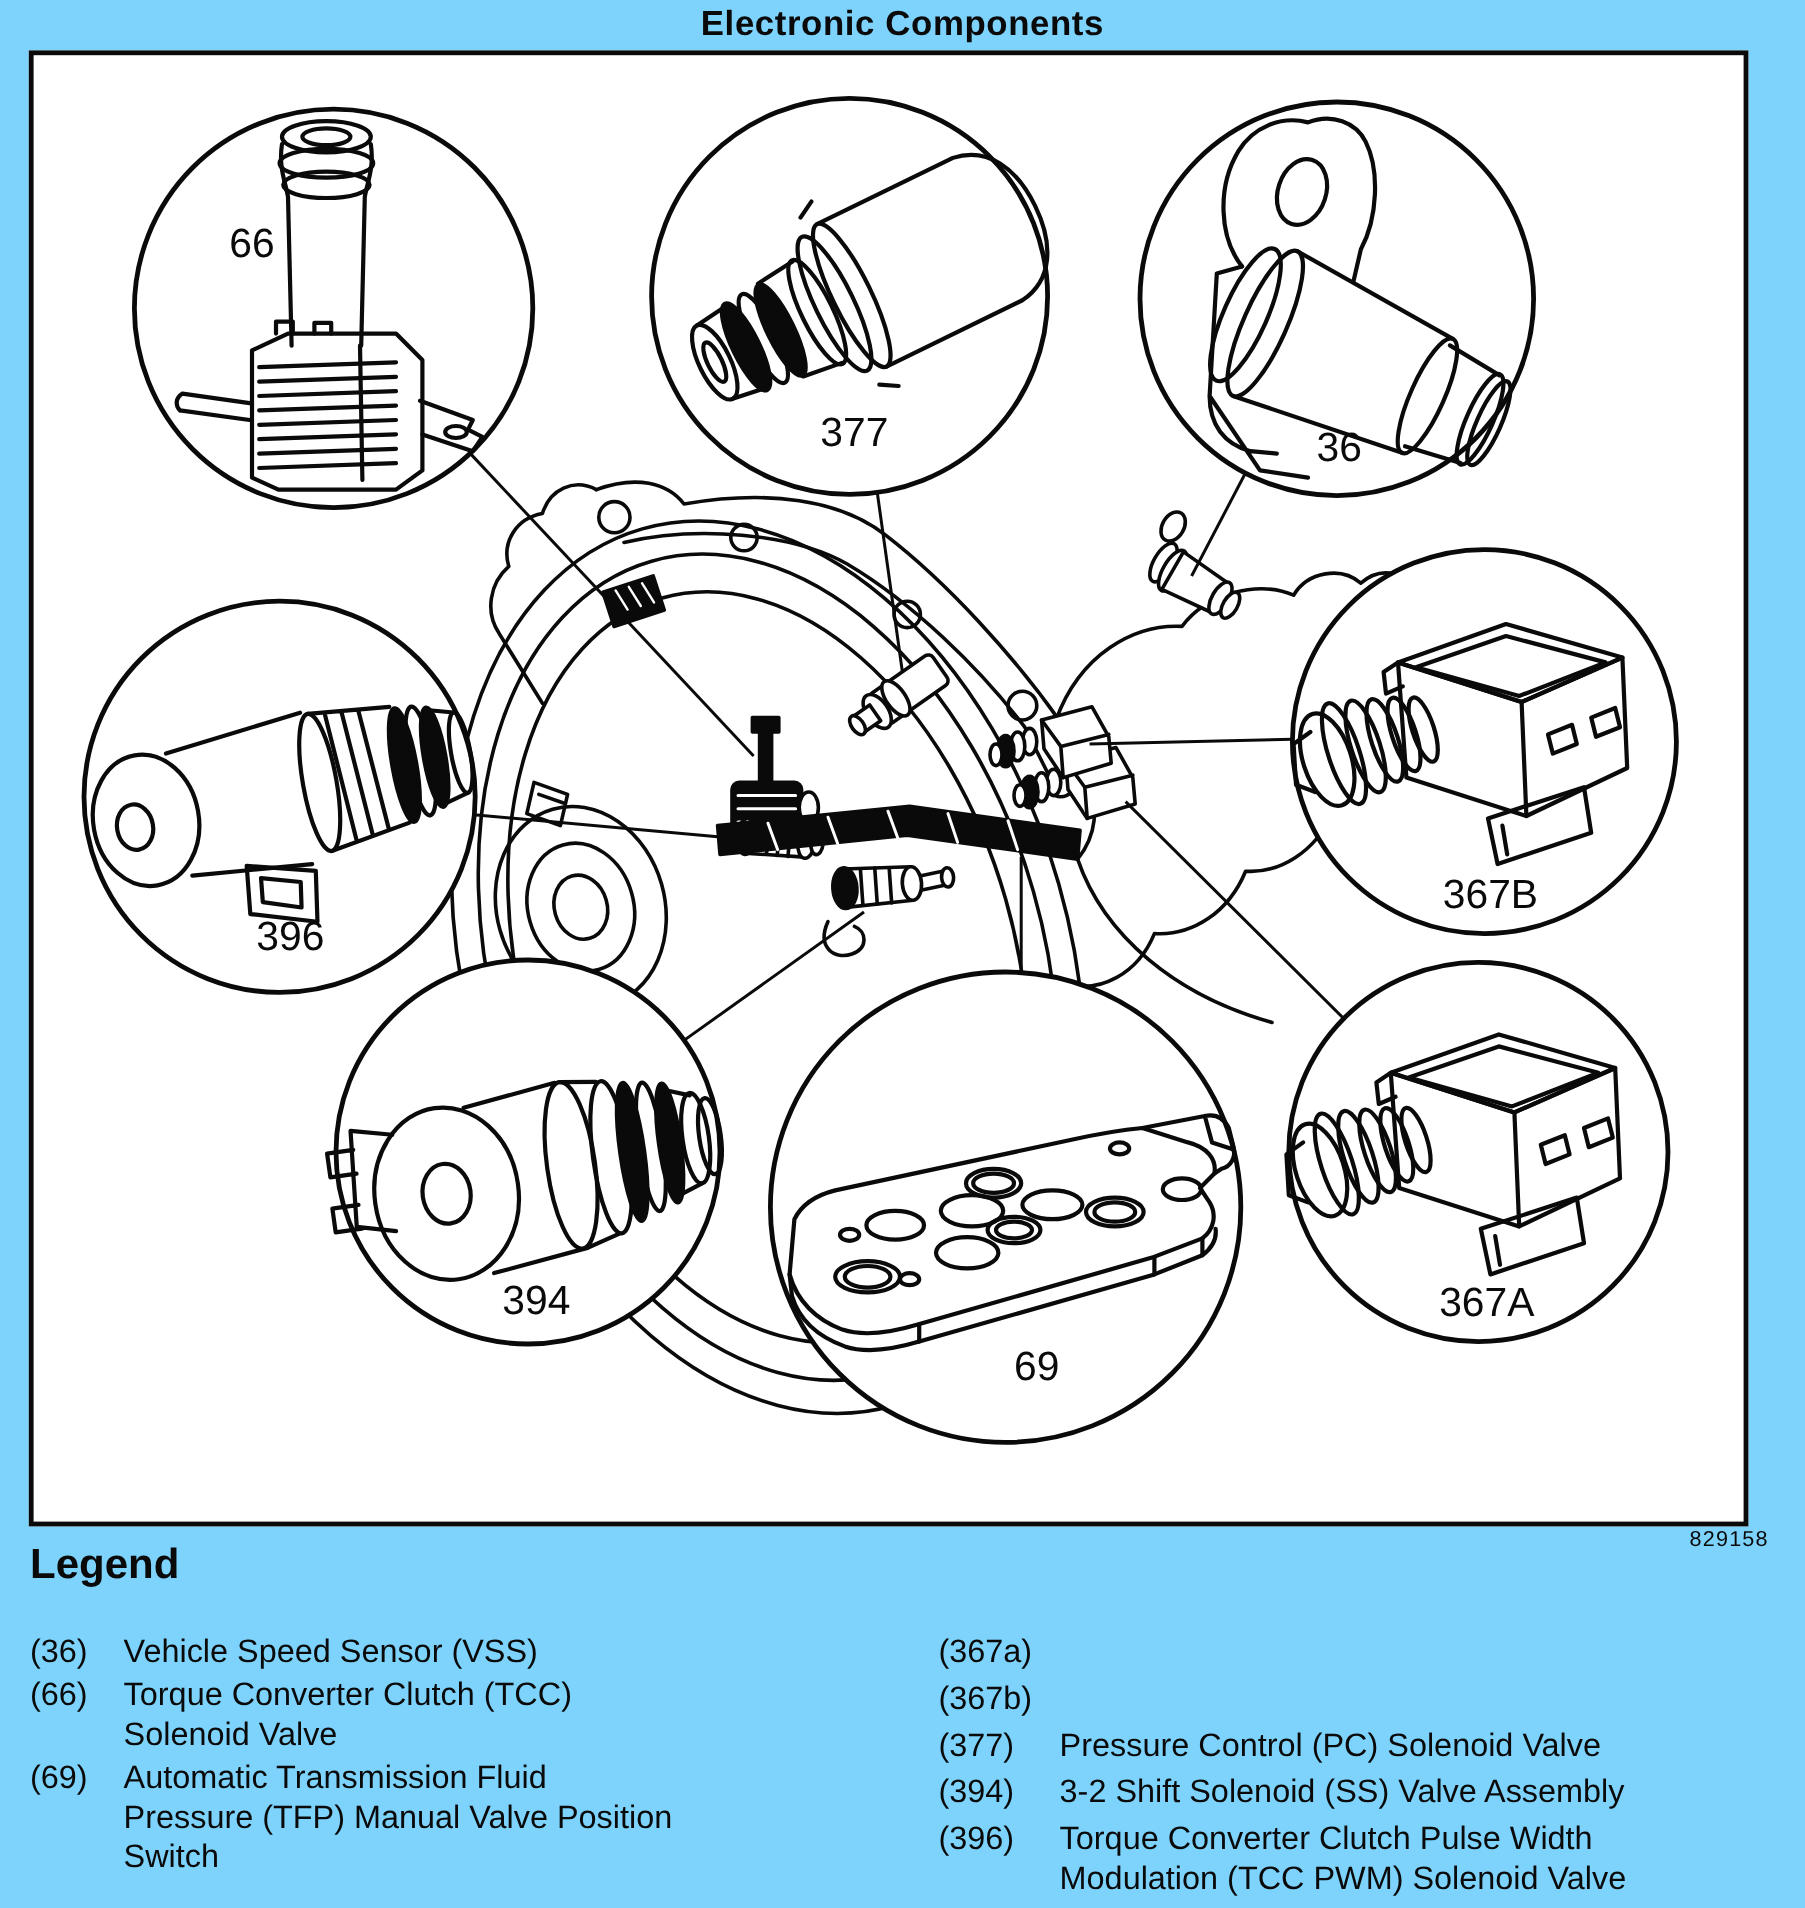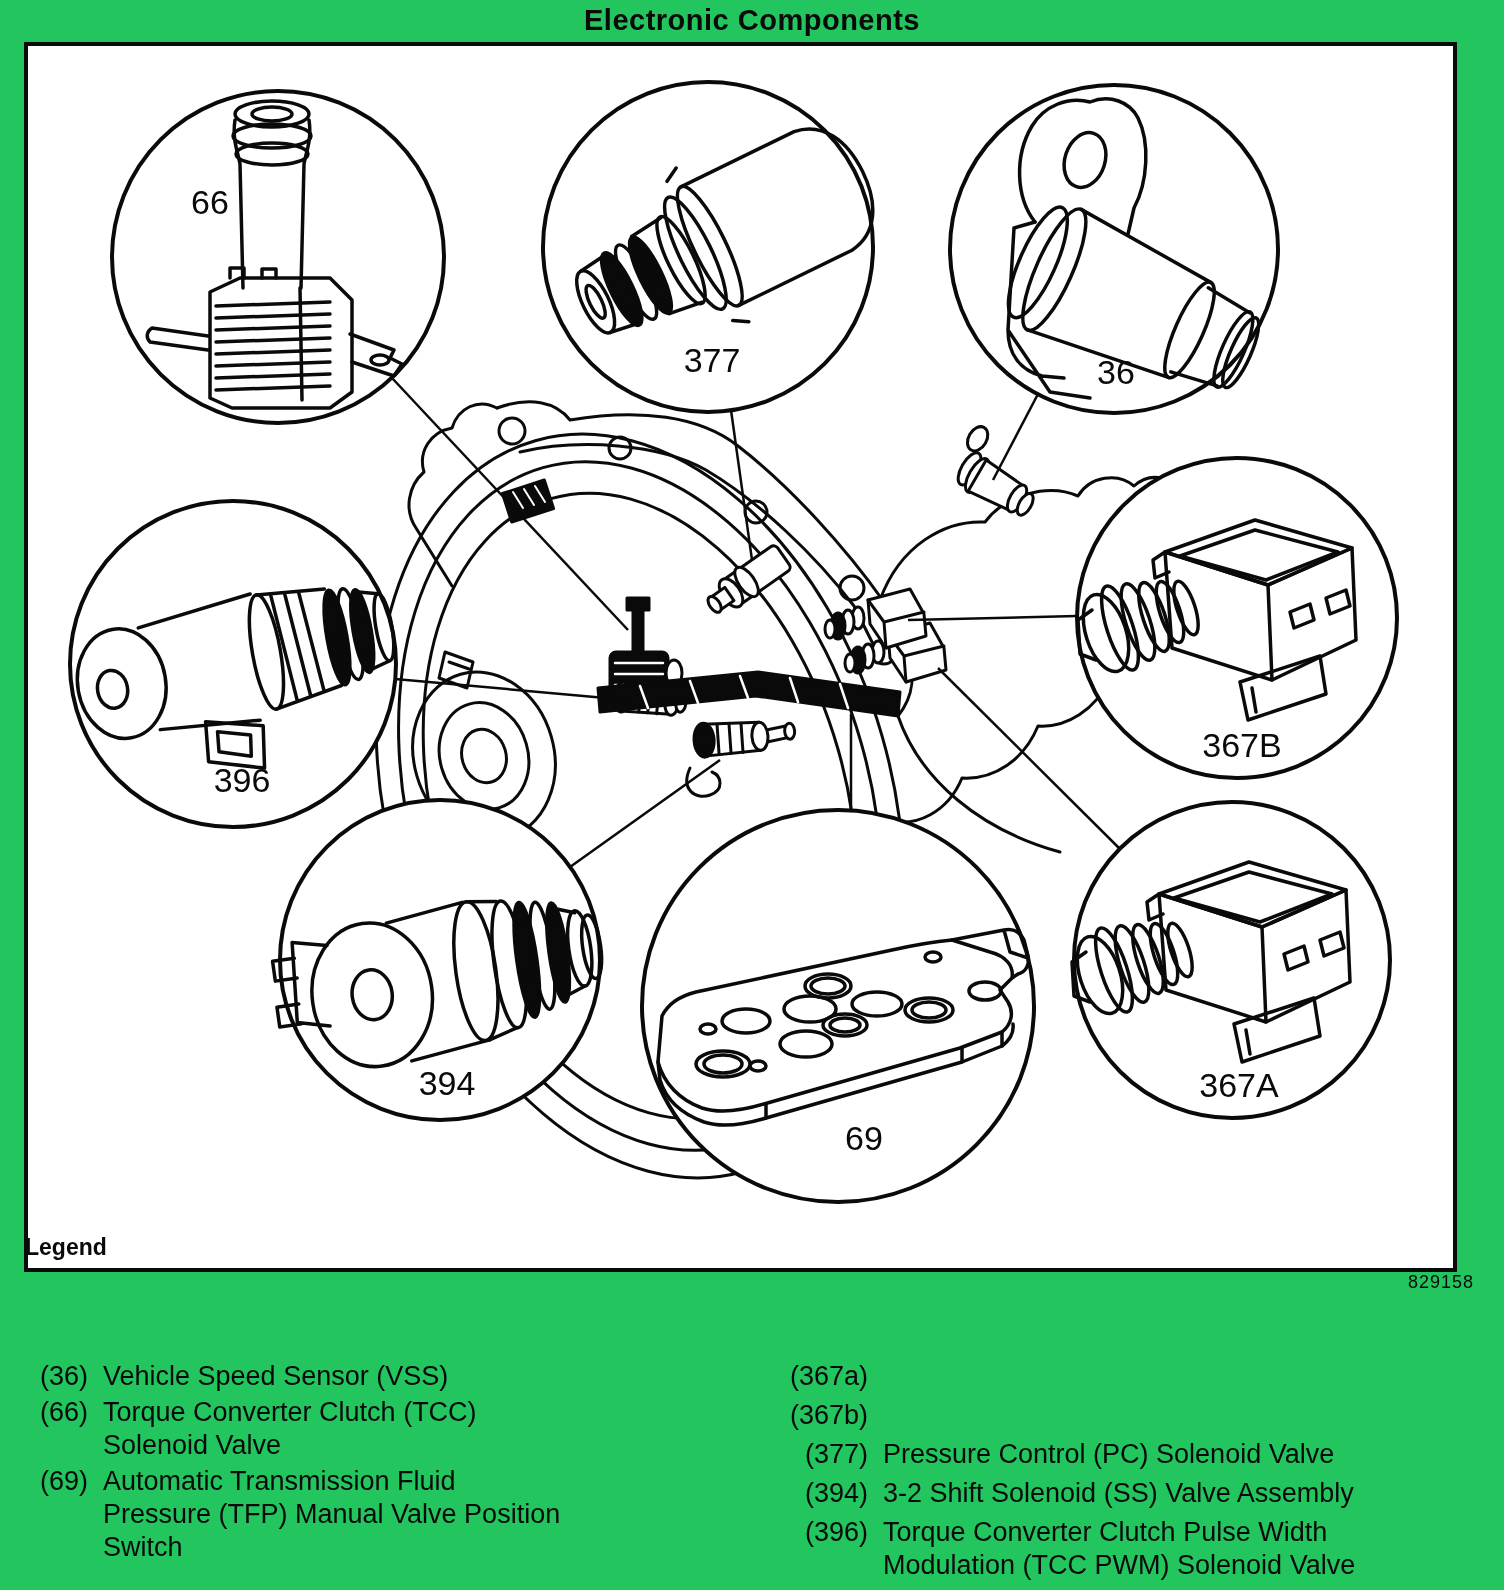--- a/index.html
+++ b/index.html
@@ -1,40 +1,40 @@
 <!DOCTYPE html>
 <html><head>
 <meta charset="utf-8">
 <style>
   html,body { margin:0; padding:0; background:#e8e8e8; }
   .page {
-    position:relative; width:1504px; height:1590px; background:#22c55e;
+    position:relative; width:1504px; height:1590px; background:#7dd3fc;
     font-family:"Liberation Sans", sans-serif; color:#0a0a0a; overflow:hidden;
   }
   .fig-title {
     position:absolute; top:4px; left:0; width:100%;
     text-align:center; font-size:29px; font-weight:bold; letter-spacing:.5px;
   }
   .diagram-frame {
     position:absolute; left:24px; top:42px; width:1425px; height:1222px;
     border:4px solid #0a0a0a; box-sizing:content-box; background:#fff;
   }
   .diagram-svg { position:absolute; left:0; top:0; width:1504px; height:1590px; pointer-events:none; }
   .fig-number {
     position:absolute; top:1272px; right:30px; font-size:18px; letter-spacing:1px;
   }
   .legend-heading {
-    position:absolute; left:25px; top:1234px; font-size:23px; font-weight:bold;
+    position:absolute; left:25px; top:1284px; font-size:35px; font-weight:bold;
   }
   .legend-col { position:absolute; top:1360px; font-size:27px; line-height:33px; }
   .legend-left  { left:25px;  width:700px; }
   .legend-right { left:752px; width:740px; }
   .legend-row { display:flex; margin-bottom:3px; }
   .legend-right .legend-row { margin-bottom:6px;margin-left:30px; }
-  .legend-num { flex:0 0 auto; text-align:right; margin-right:15px; }
+  .legend-num { flex:0 0 auto; margin-right:15px; }
   .legend-left  .legend-num { width:63px; }
   .legend-right .legend-num { width:86px; }
   .legend-desc { white-space:pre-line; }
   svg text { font-family:"Liberation Sans", sans-serif; font-size:34px; fill:#0a0a0a; }
 </style>
 </head>
 <body>
 
 <div class="page">
 

